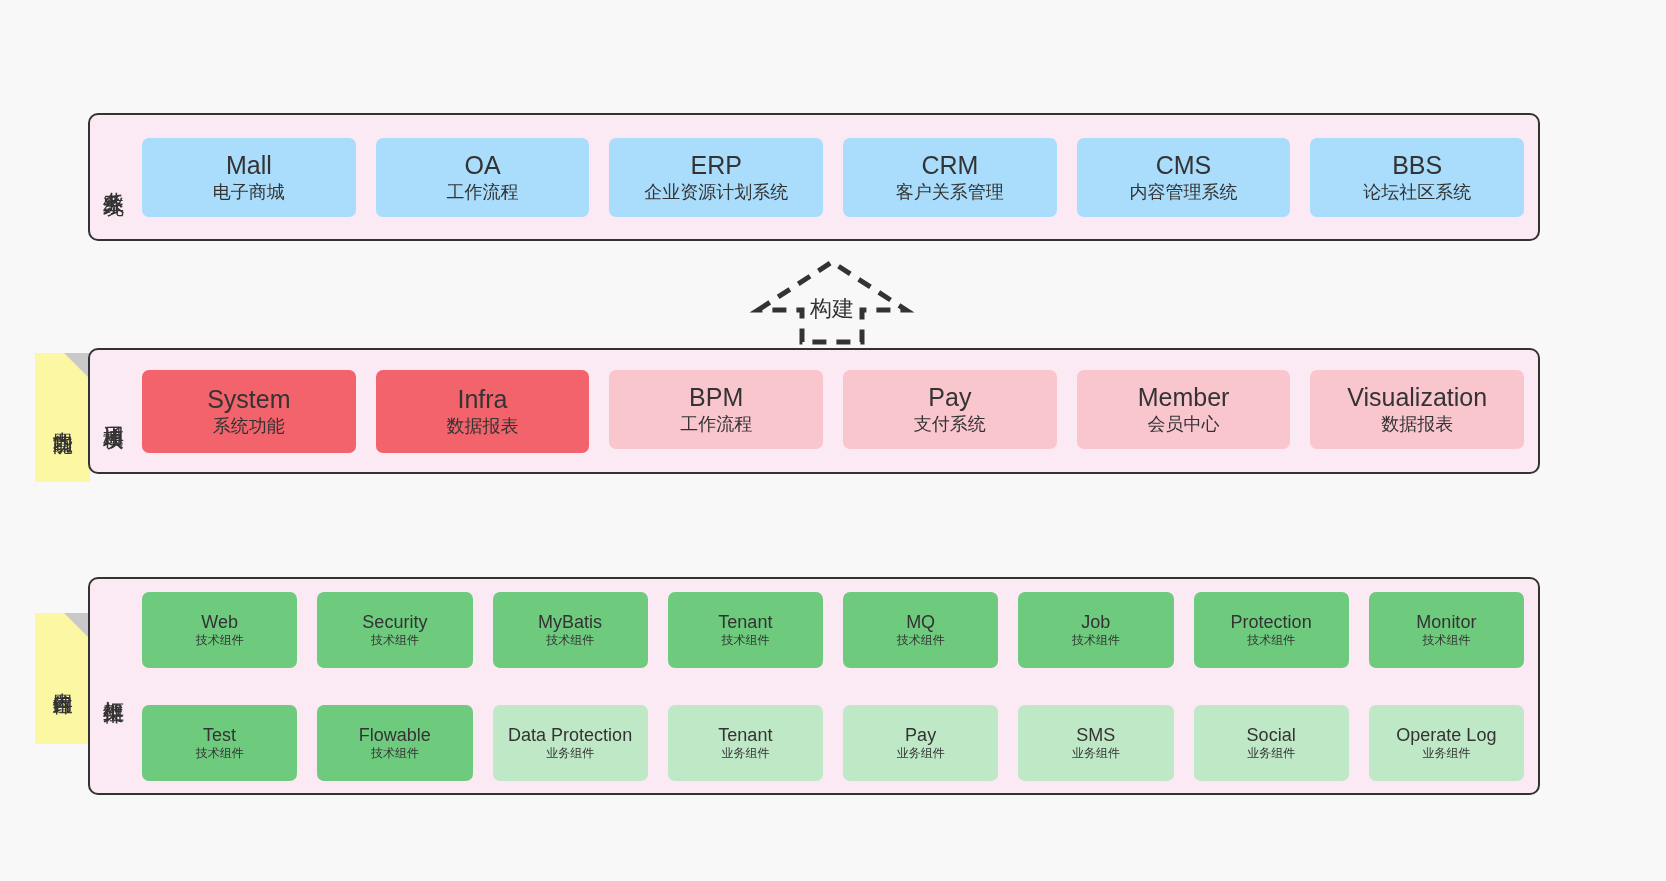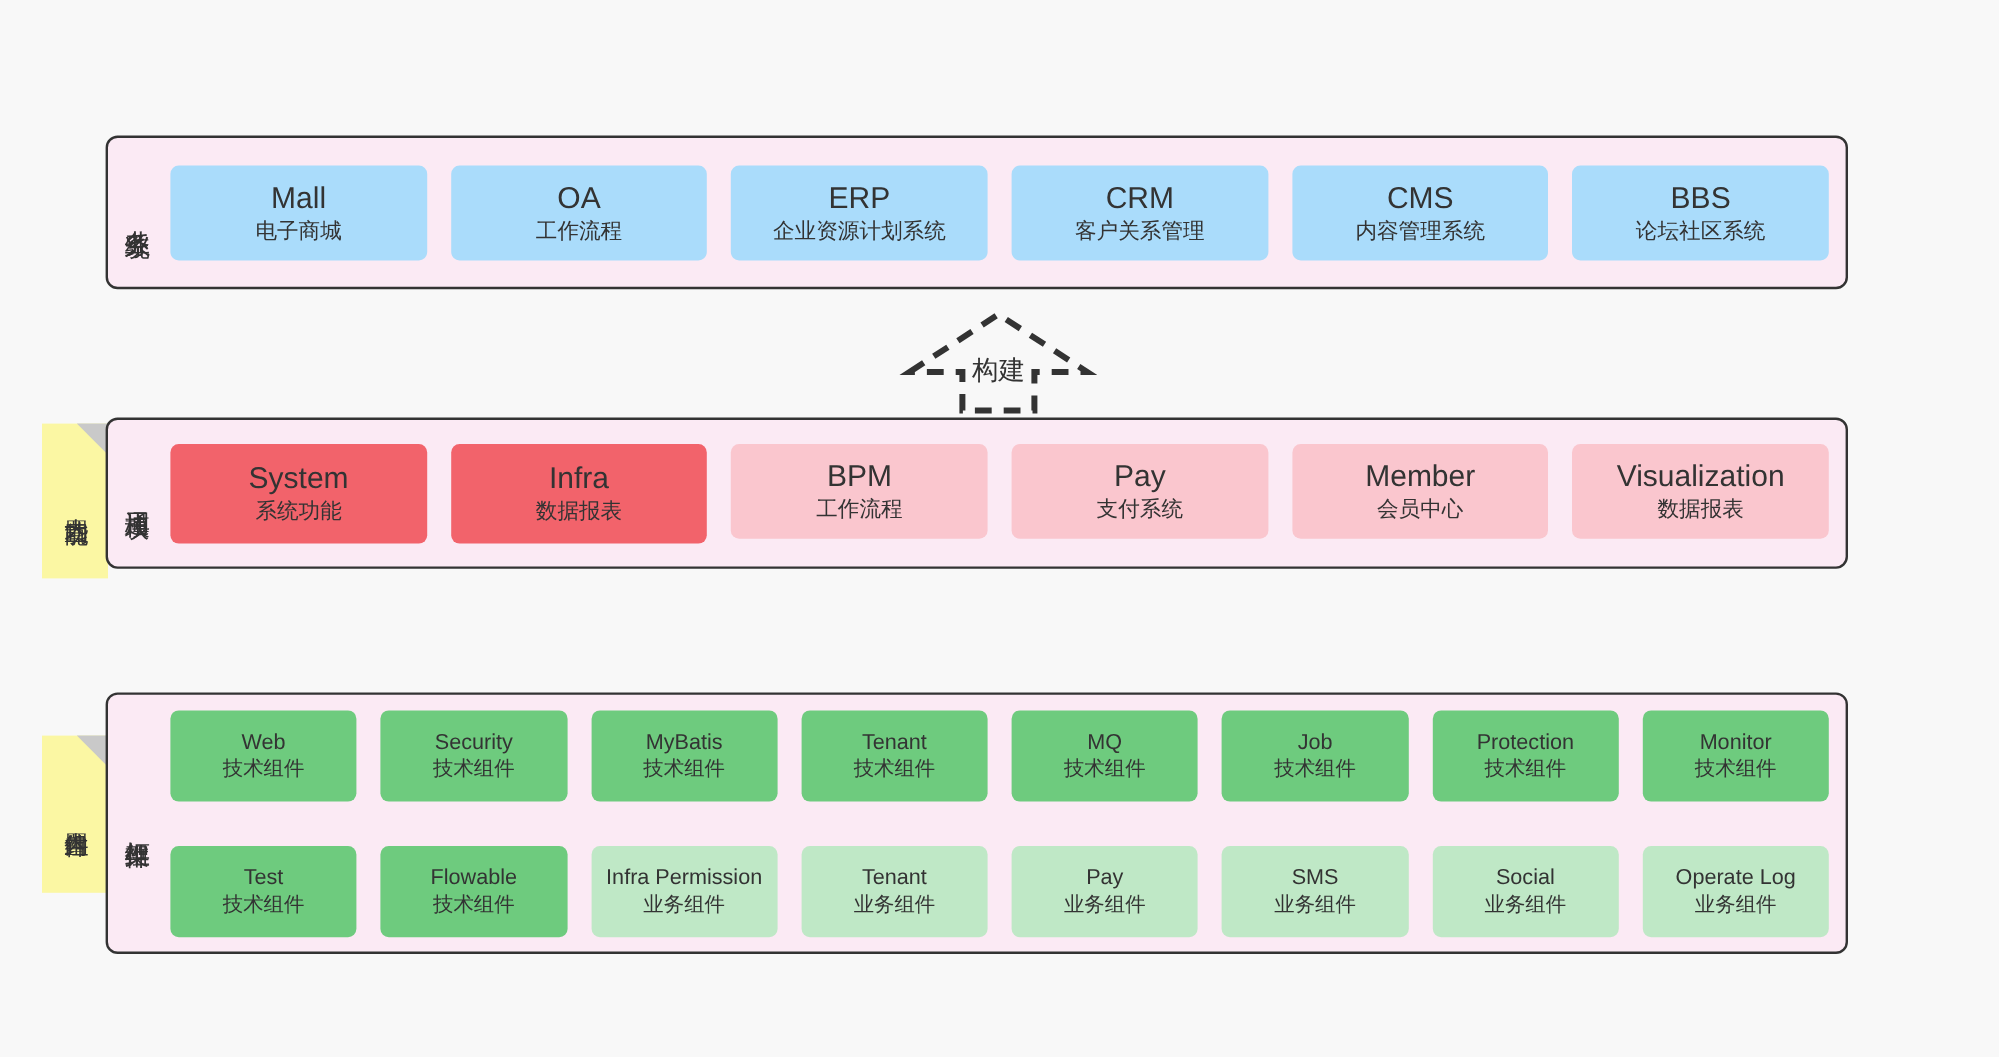--- a/index.html
+++ b/index.html
@@ -70,21 +70,21 @@
     justify-content: center;
     text-align: center;
     line-height: 1.26;
     color: #333333;
     padding: 6px 4px;
     overflow: hidden;
   }
   .card .t1 { font-size: 25px; }
   .card .t2 { font-size: 18px; }
   .card.small .t1 { font-size: 18px; }
-  .card.small .t2 { font-size: 17px; }
+  .card.small .t2 { font-size: 12px; }
 
   .h-blue   { background: #aadcfb; height: 79px; }
   .h-red    { background: #f2636b; height: 83px; }
   .h-pink   { background: #fac6ce; height: 79px; }
   .h-green  { background: #6ecb7e; height: 76px; }
   .h-green2 { background: #bfe8c6; height: 76px; }
 
   
   #layer-business { left: 88px;  top: 113px; width: 1452px; height: 128px; }
   #layer-common   { left: 88px;  top: 348px; width: 1452px; height: 126px; }
@@ -273,21 +273,21 @@
       <div class="row">
         <div class="card small h-green">
           <span class="t1">Test</span>
           <span class="t2">技术组件</span>
         </div>
         <div class="card small h-green">
           <span class="t1">Flowable</span>
           <span class="t2">技术组件</span>
         </div>
         <div class="card small h-green2">
-          <span class="t1">Infra Permission</span>
+          <span class="t1">Data Protection</span>
           <span class="t2">业务组件</span>
         </div>
         <div class="card small h-green2">
           <span class="t1">Tenant</span>
           <span class="t2">业务组件</span>
         </div>
         <div class="card small h-green2">
           <span class="t1">Pay</span>
           <span class="t2">业务组件</span>
         </div>

